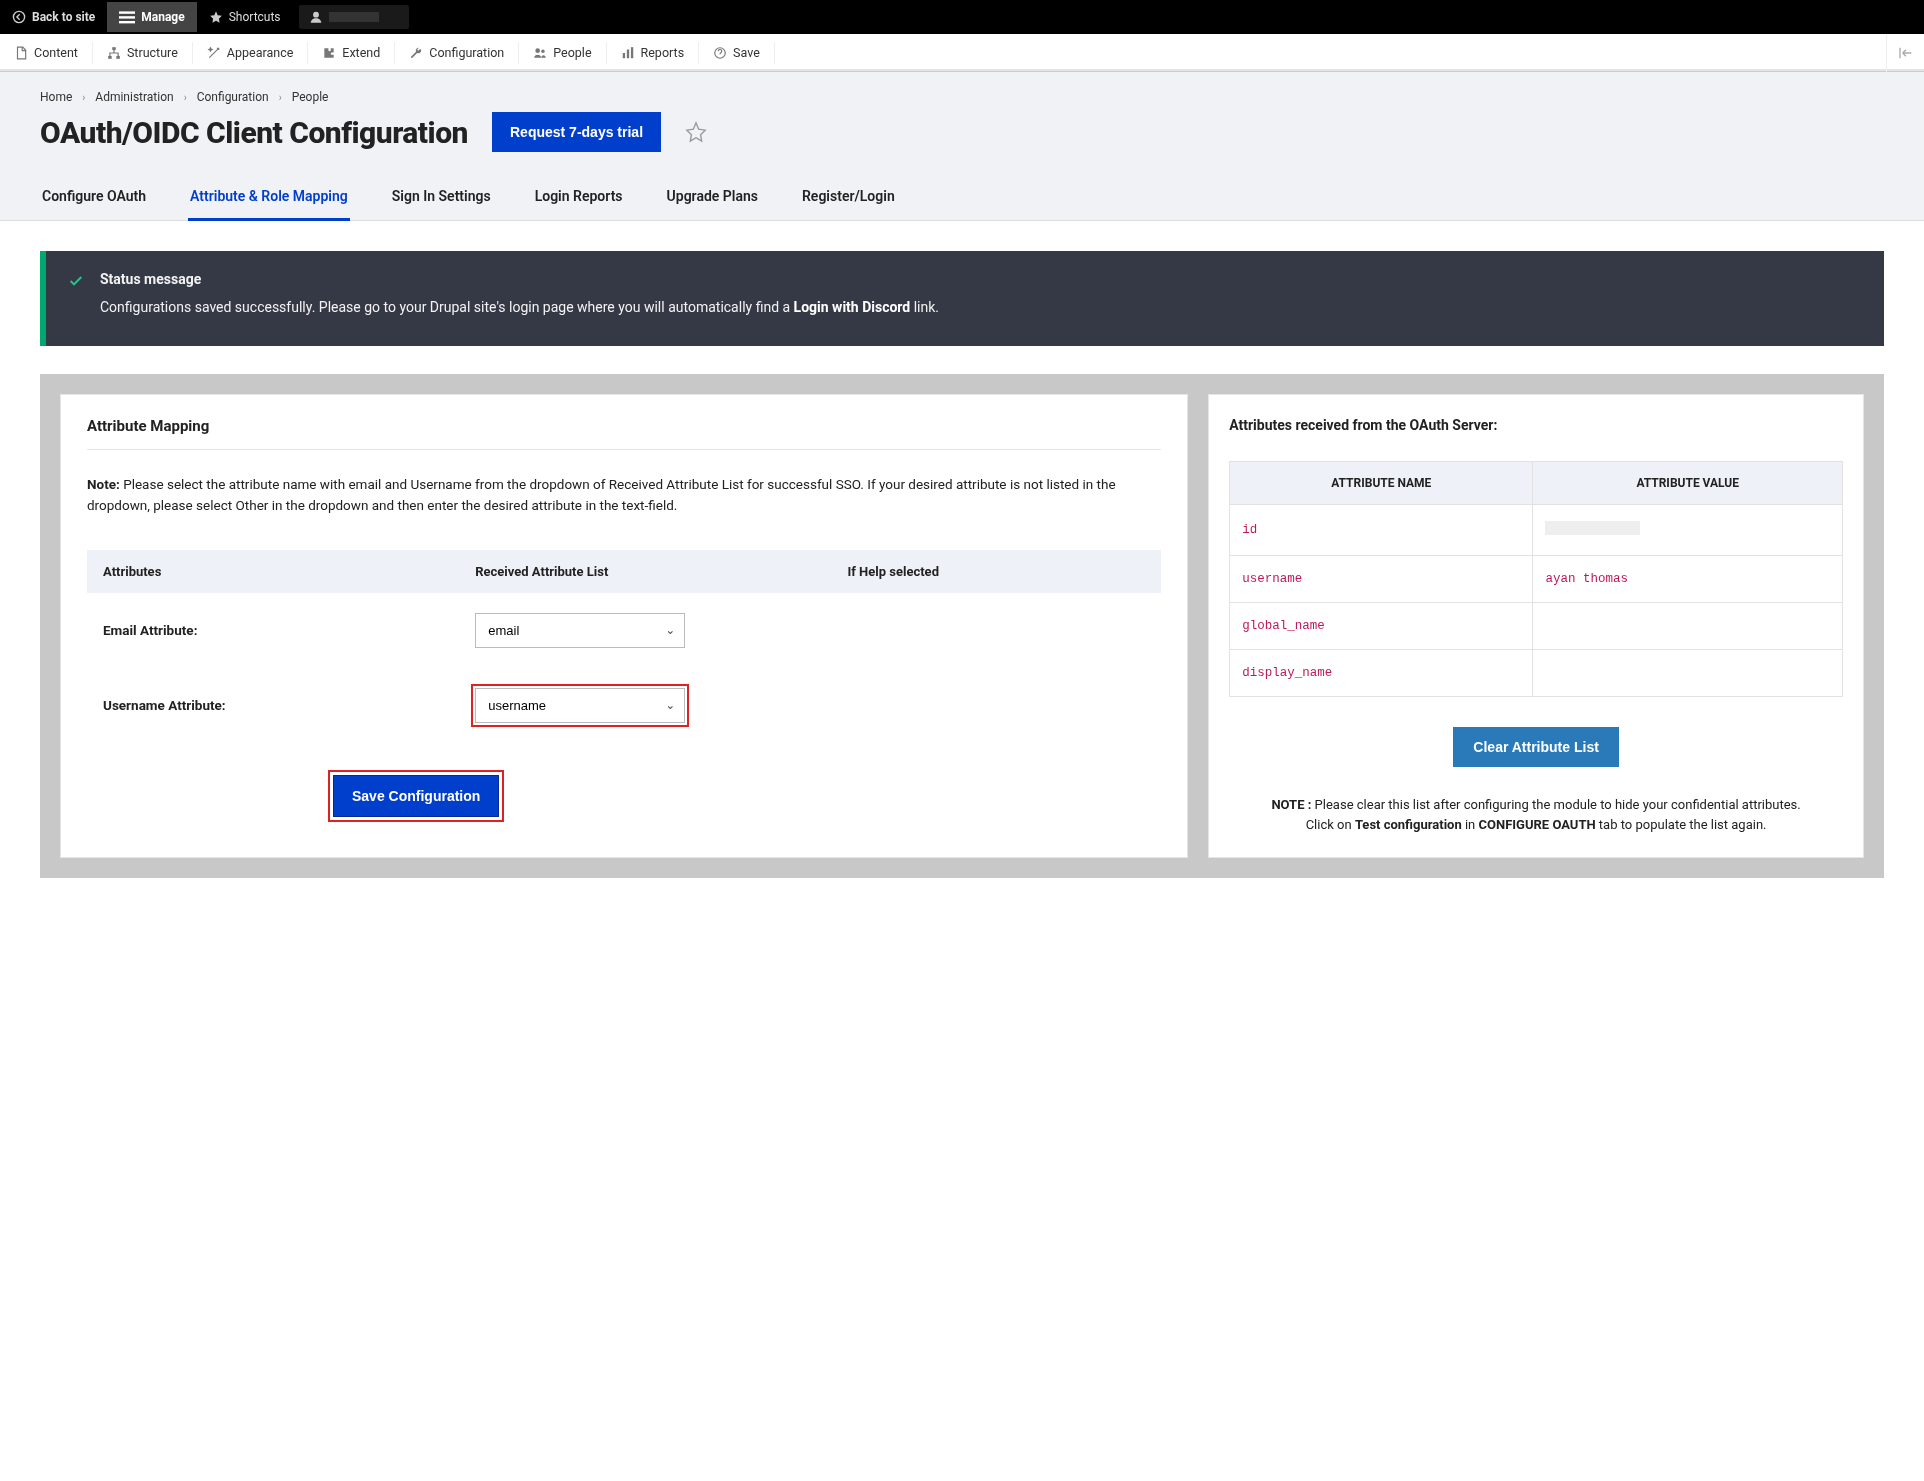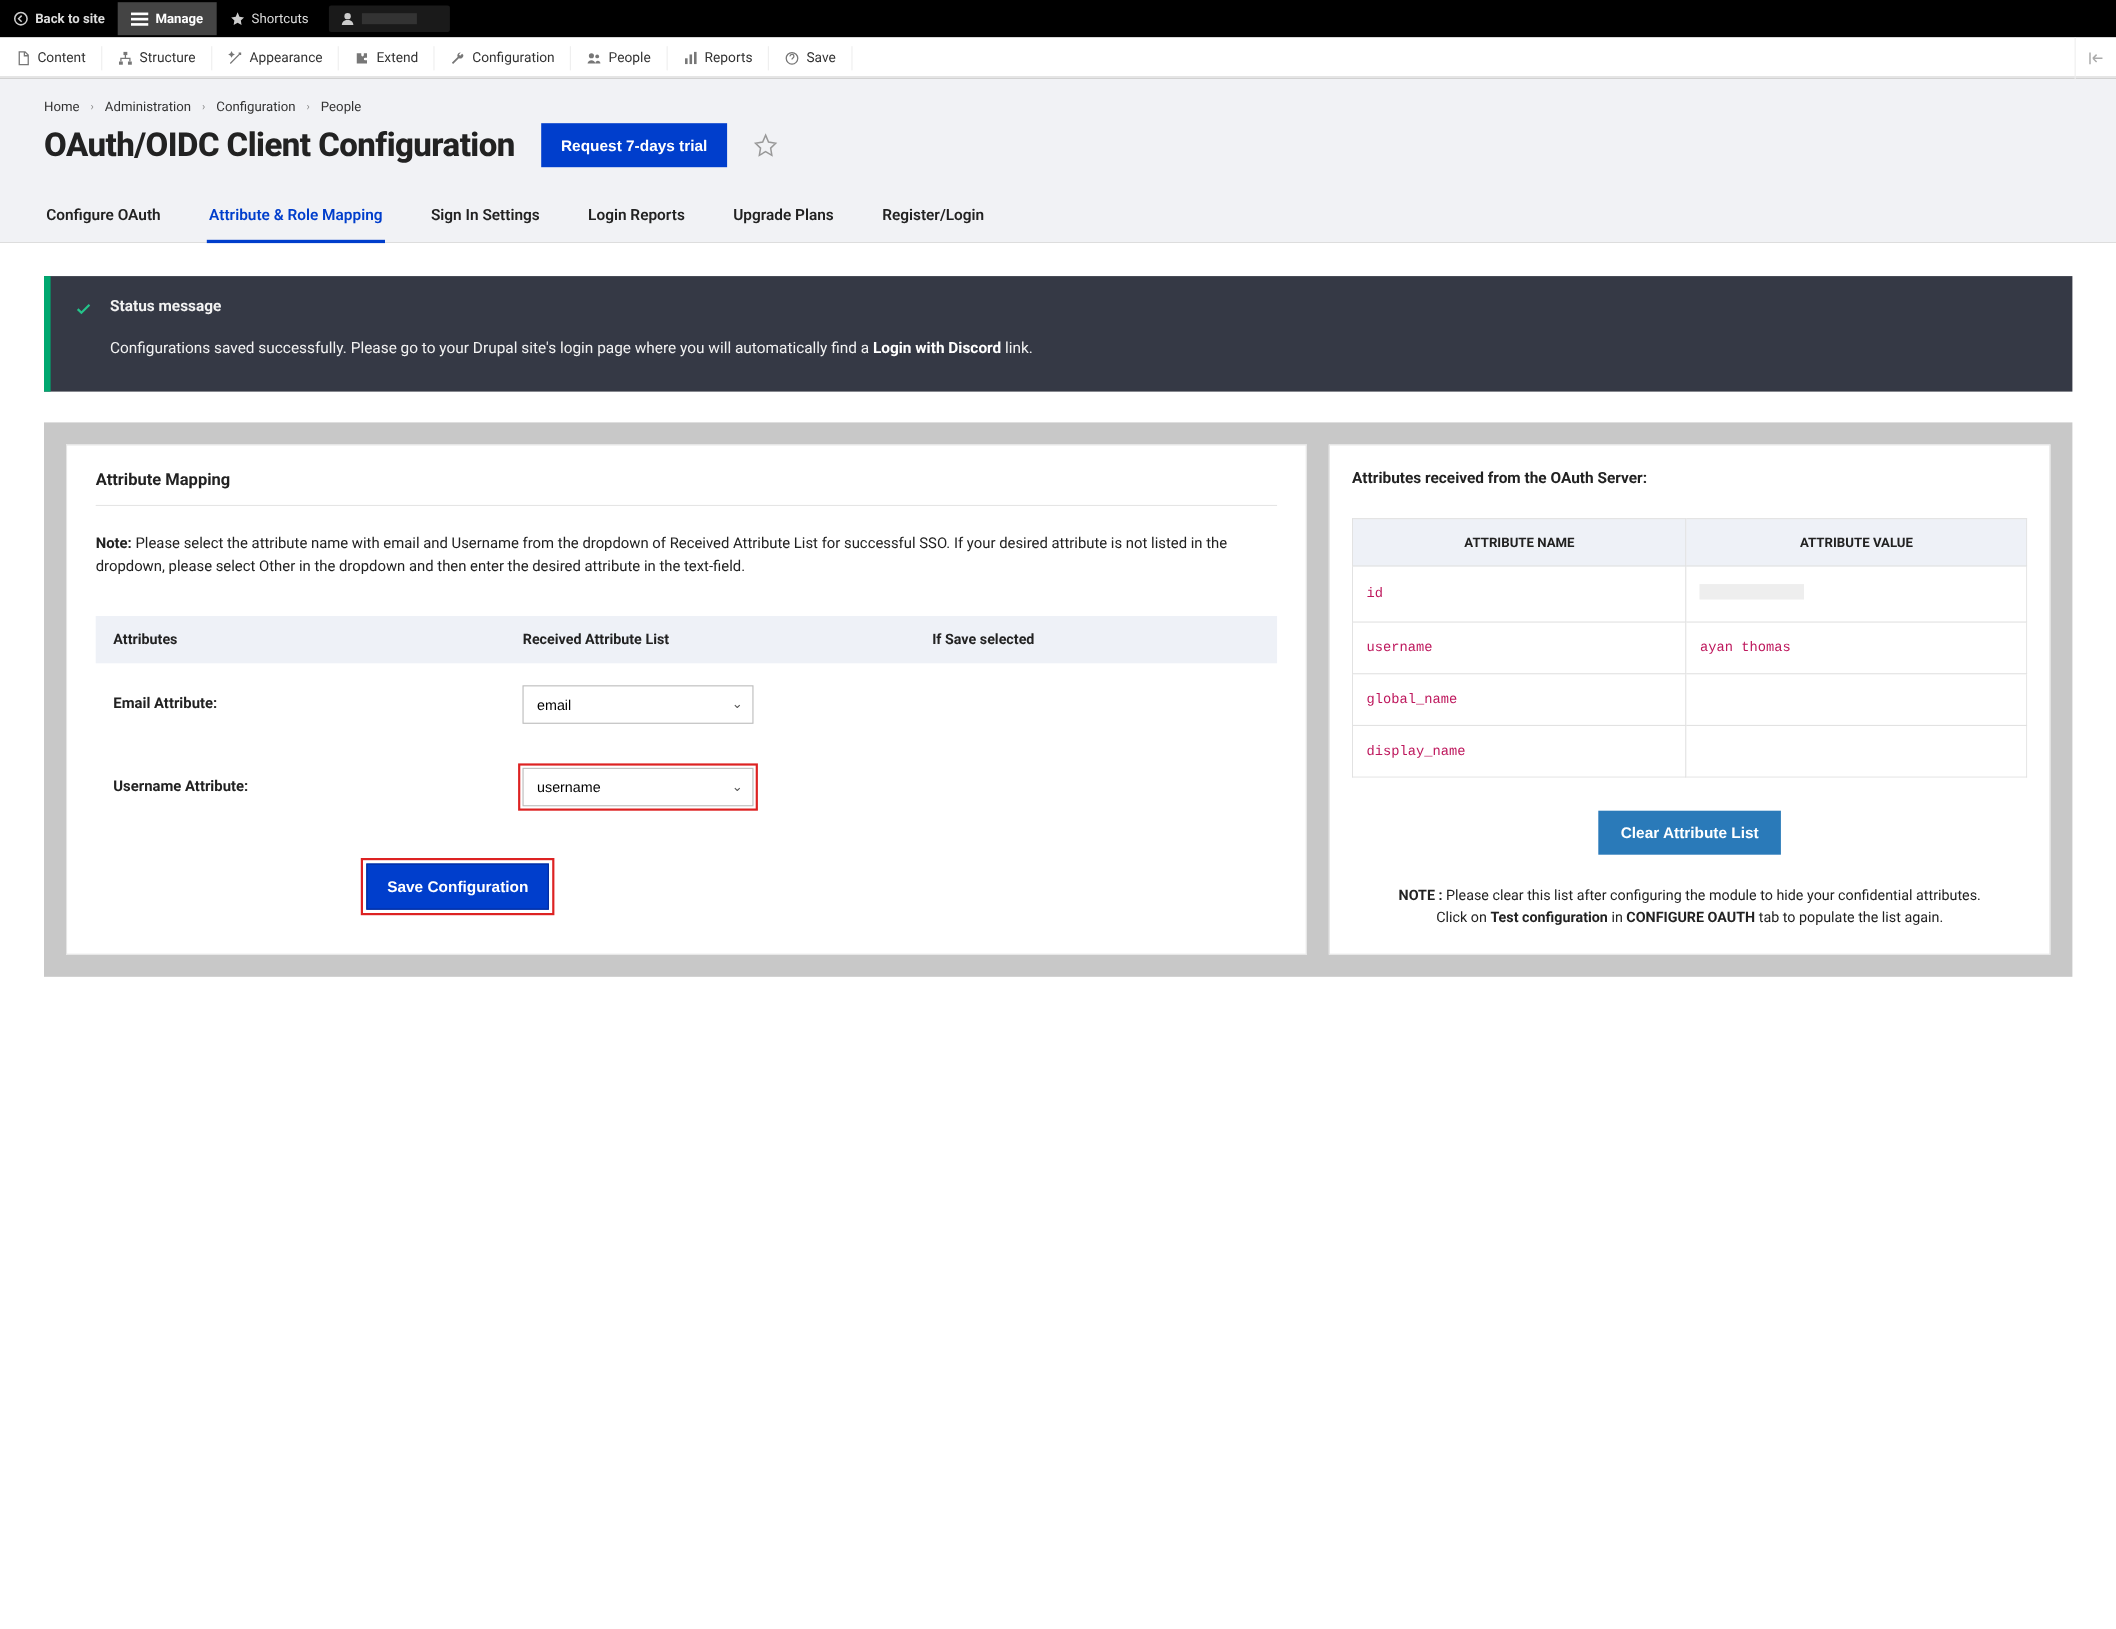--- a/index.html
+++ b/index.html
@@ -30,21 +30,21 @@
 .star-icon { color: #888; font-size: 22px; cursor: pointer; }
 
 .tabs { display: flex; gap: 40px; margin-top: 26px; }
 .tab { padding: 10px 2px 14px 2px; font-size: 14px; font-weight: 600; color: #222; cursor: pointer; }
 .tab.active { color: #003ecc; border-bottom: 3px solid #003ecc; margin-bottom: -1px; }
 
 
 .page-body { background: #fff; padding: 30px 40px; }
 .status-box { background: #353945; color: #f2f2f2; border-left: 6px solid #00a870; padding: 20px 28px 28px 54px; position: relative; margin-bottom: 28px; }
 .status-box .check { position: absolute; left: 22px; top: 22px; color: #24c48a; }
-.status-title { font-weight: 700; font-size: 14px; margin-bottom: 20px; }
+.status-title { font-weight: 700; font-size: 14px; margin-bottom: 10px; }
 .status-text { font-size: 14px; line-height: 1.5; }
 .status-text b { font-weight: 700; color: #fff; }
 
 .content-frame { background: #c8c8c8; padding: 20px; display: flex; gap: 20px; }
 .panel { background: #fff; border: 1px solid #e5e5e5; }
 .panel-left { flex: 1.75; padding: 22px 26px 30px 26px; }
 .panel-right { flex: 1; padding: 22px 20px; display: flex; flex-direction: column; }
 
 .section-title { font-weight: 700; font-size: 15px; margin-bottom: 14px; }
 hr.sep { border: none; border-top: 1px solid #e5e5e5; margin-bottom: 24px; }
@@ -258,21 +258,21 @@
       <div class="section-title">Attribute Mapping</div>
       <hr class="sep">
       <p class="note-para">
         <b>Note:</b><span> Please select the attribute name with email and Username from the dropdown of Received Attribute List for successful SSO. If your desired attribute is not listed in the dropdown, please select Other in the dropdown and then enter the desired attribute in the text-field.</span>
       </p>
 
       <div class="map-table">
         <div class="map-head">
           <div class="c1">Attributes</div>
           <div class="c2">Received Attribute List</div>
-          <div class="c3">If Save selected</div>
+          <div class="c3">If Help selected</div>
         </div>
         <div id="map-rows">
             <div class="map-row">
               <div class="c1">Email Attribute:</div>
               <div class="c2">
                 <div class="select-wrap"><select><option>email</option></select><span class="chev">⌄</span></div>
               </div>
               <div class="c3"></div>
             </div>
             <div class="map-row">

